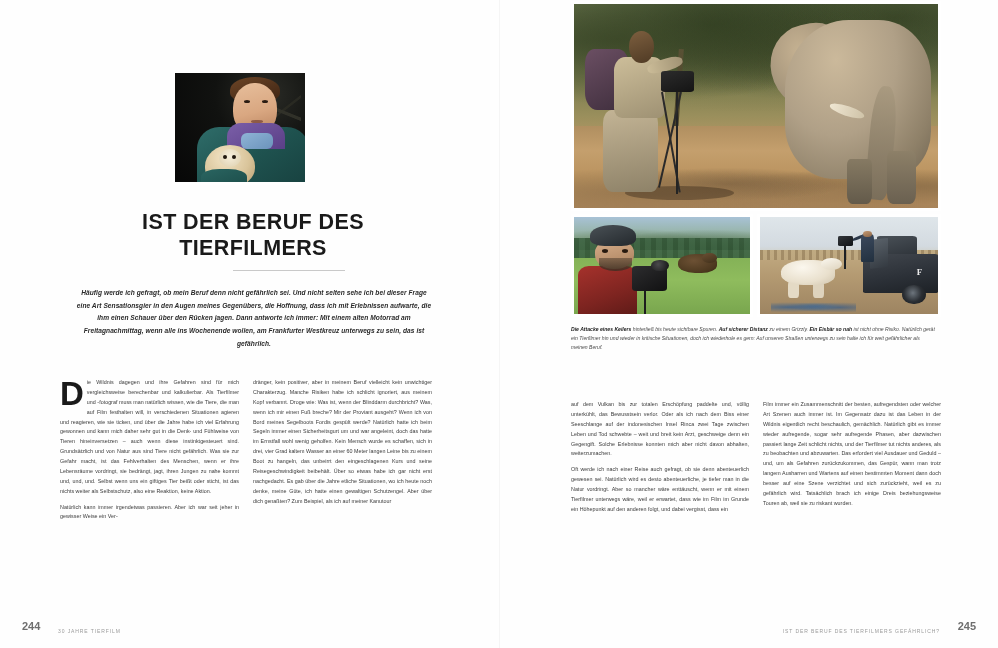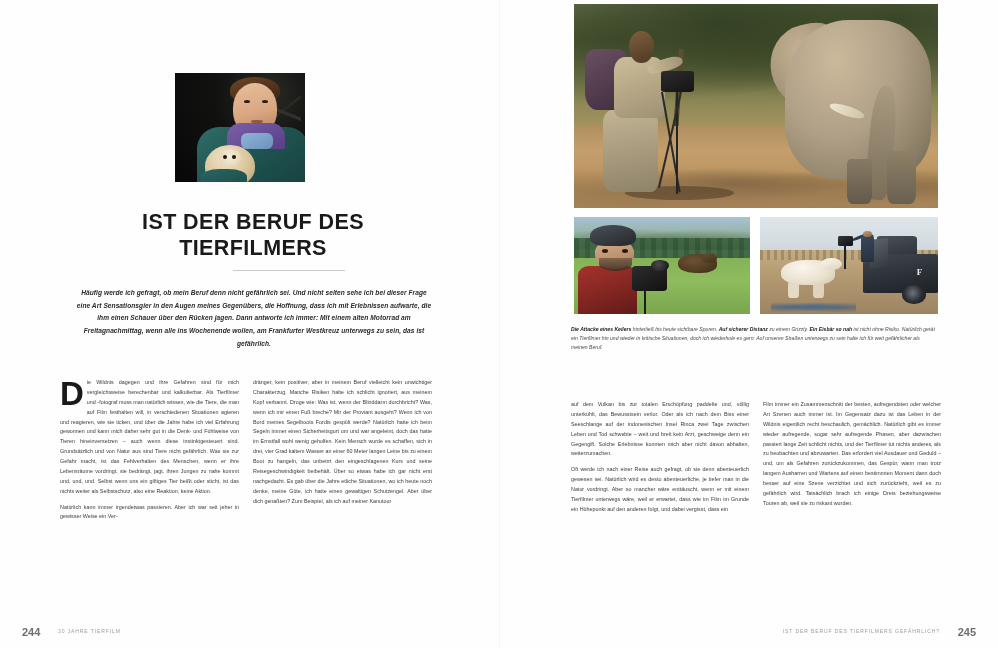--- a/index.html
+++ b/index.html
@@ -209,21 +209,21 @@
     font-style:italic;
   }
   .caption b{font-weight:700;color:#222;}
 
   .right-cols{left:72px;top:400px;width:370px;}
   .right-cols .col{width:178px;}
 
   
   .footer{position:absolute;bottom:14px;font-size:5px;letter-spacing:.9px;color:#9a9a9a;
     text-transform:uppercase;}
-  .folio{position:absolute;bottom:10px;font-size:11px;font-weight:700;color:#6e6e6e;}
+  .folio{position:absolute;bottom:16px;font-size:11px;font-weight:700;color:#6e6e6e;}
   .folio-left{left:22px;}
   .footer-left{left:58px;}
   .folio-right{right:22px;text-align:center;}
   .footer-right{right:58px;}
 
   .gutter{position:absolute;left:499px;top:0;width:1px;height:648px;background:rgba(0,0,0,.035);}
 </style>
 </head>
 <body>
 

